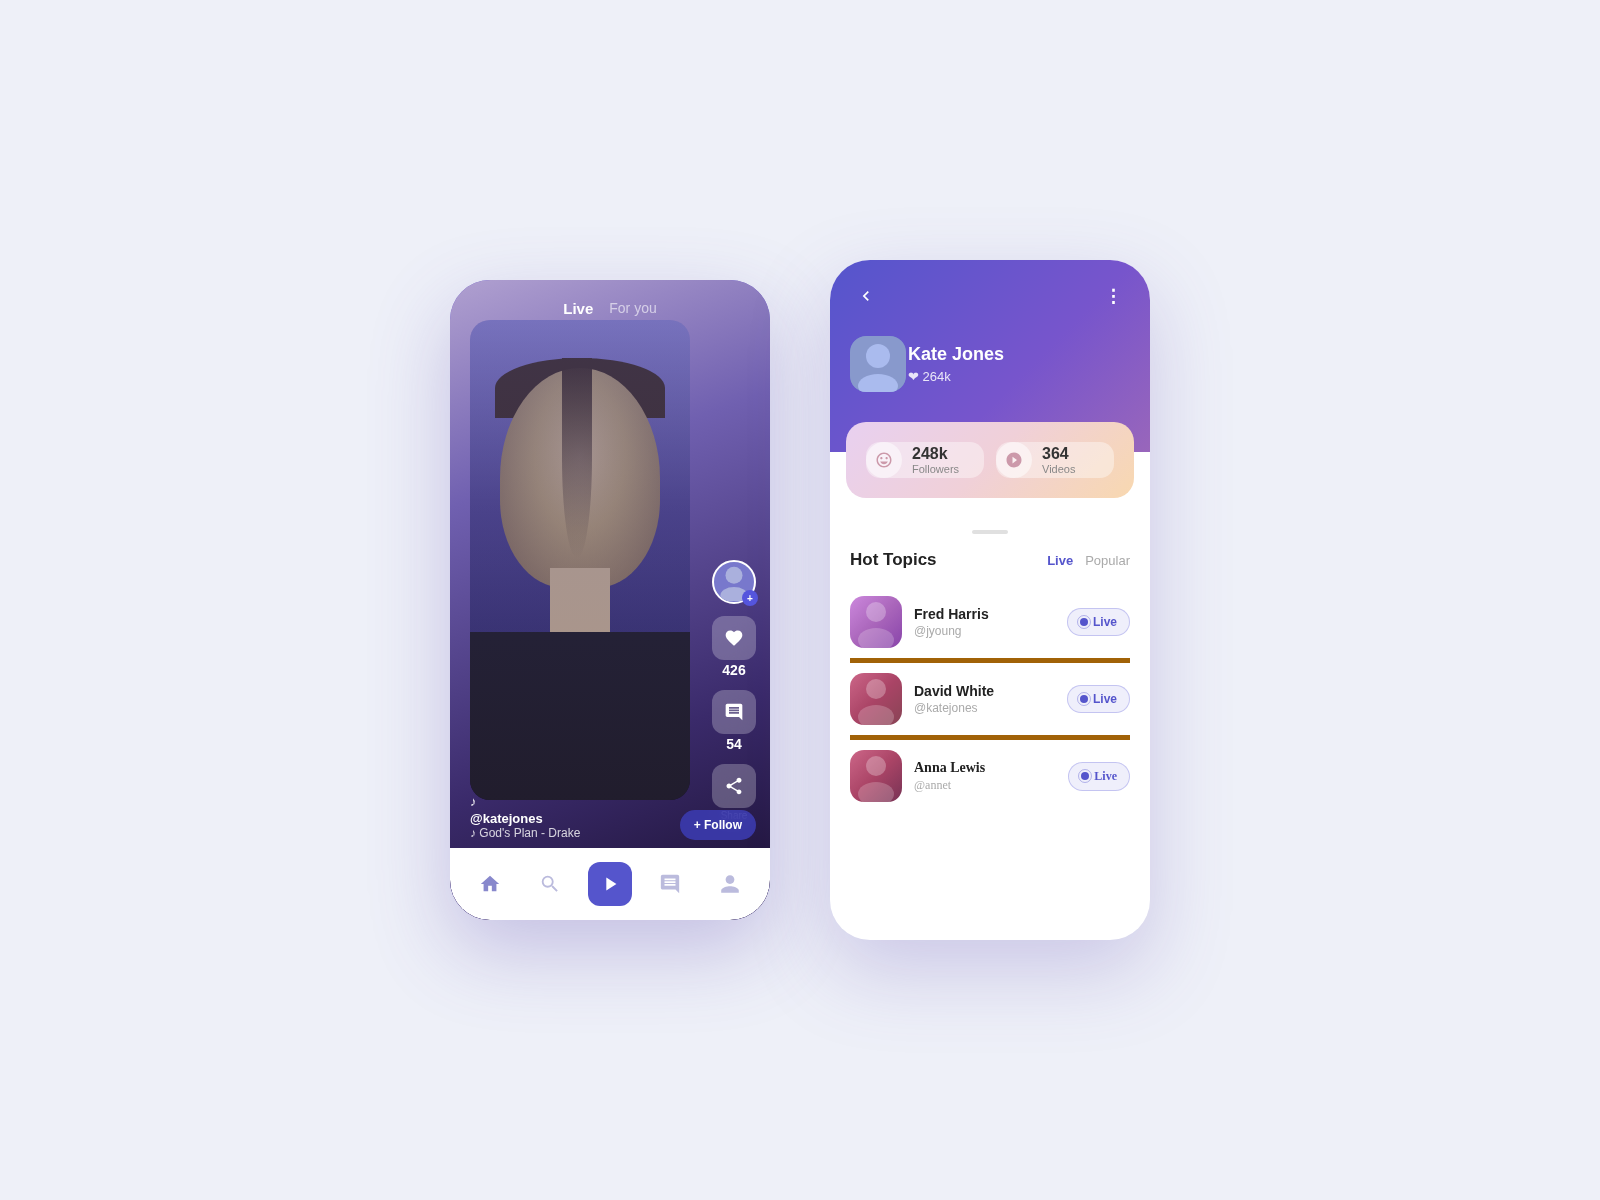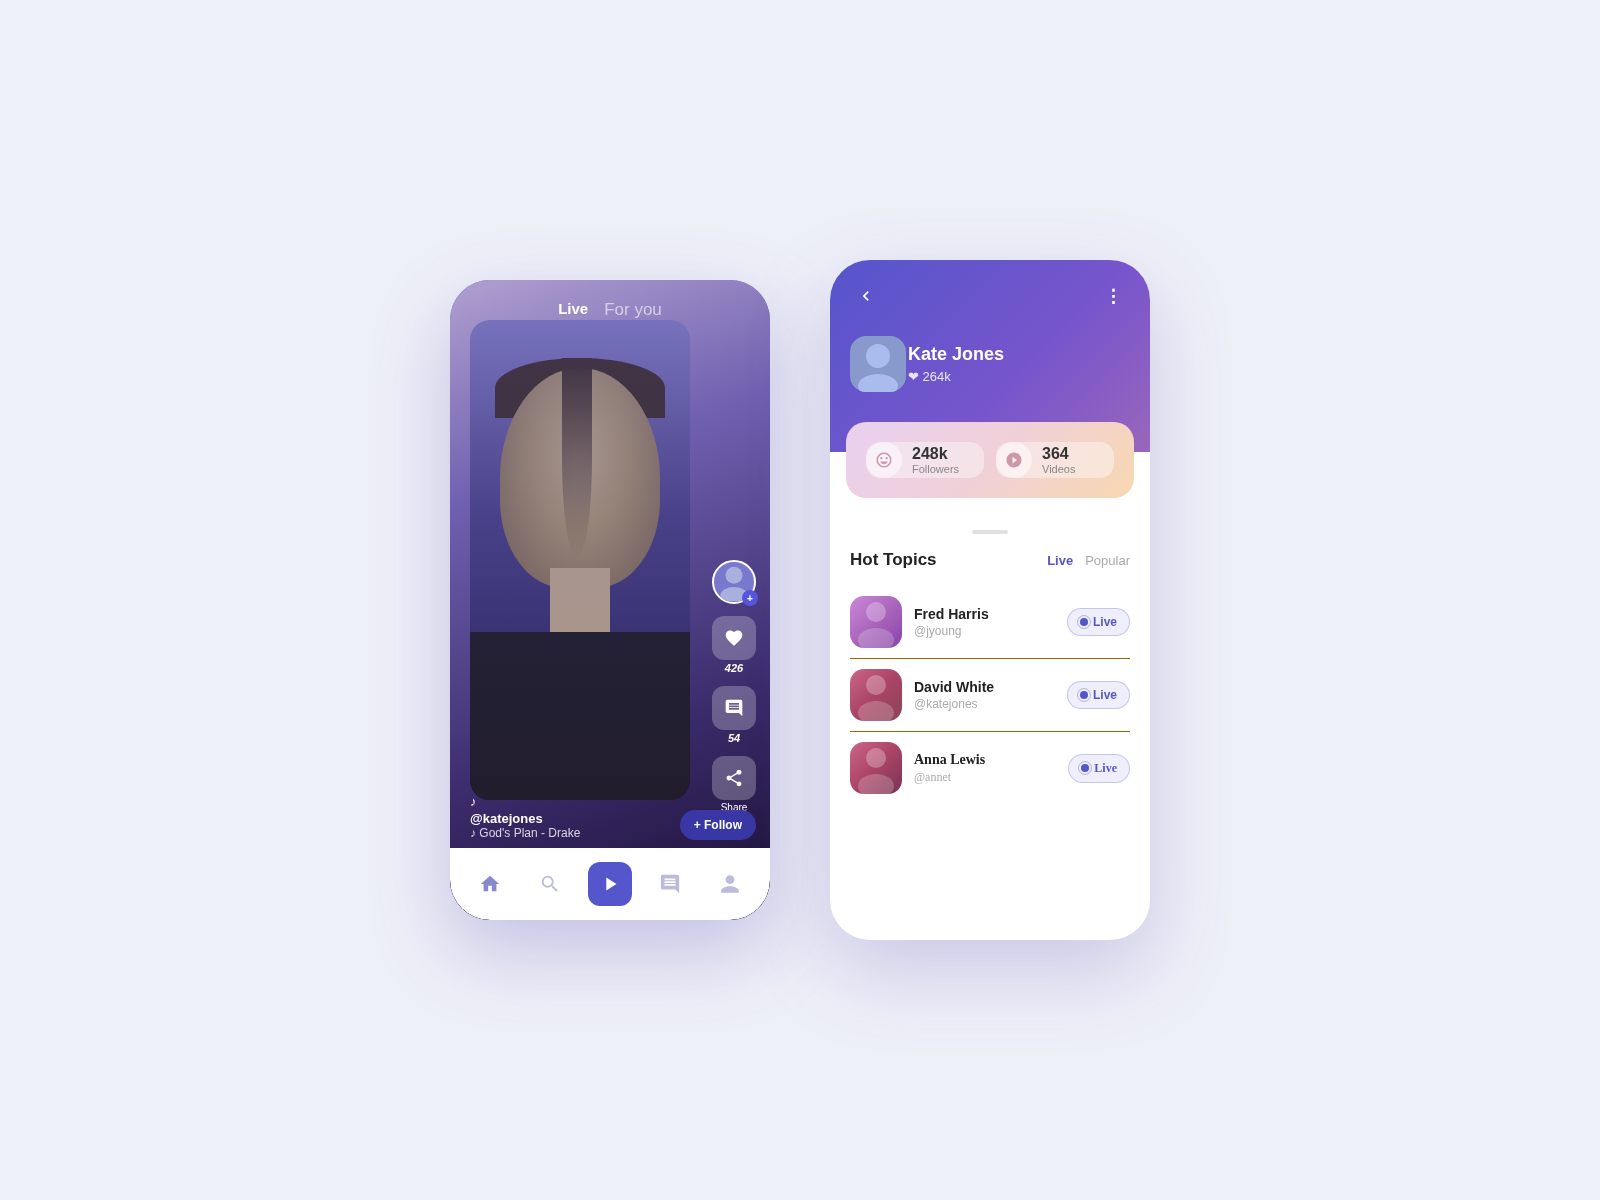--- a/index.html
+++ b/index.html
@@ -42,21 +42,21 @@
       gap: 16px;
       z-index: 10;
     }
     .live-tab-active {
       color: #fff;
       font-weight: 700;
       font-size: 15px;
     }
     .live-tab-inactive {
       color: rgba(255,255,255,0.6);
-      font-size: 17px;
+      font-size: 14px;
     }
     
     .portrait {
       position: absolute;
       top: 40px;
       left: 20px;
       right: 80px;
       bottom: 120px;
       border-radius: 20px;
       background: linear-gradient(180deg, #8878b8 0%, #4a3878 40%, #1a1040 100%);
@@ -163,24 +163,23 @@
       backdrop-filter: blur(10px);
       display: flex;
       align-items: center;
       justify-content: center;
       flex-direction: column;
       cursor: pointer;
     }
     .action-btn svg { width: 20px; height: 20px; fill: white; }
     .action-count {
       color: white;
-      font-size: 11px;
+      font-size: 14px;
       font-weight: 600;
       margin-top: 2px;
-      font-style: italic;
     }
     .action-label {
       color: white;
       font-size: 10px;
       margin-top: 2px;
     }
 
     
     .bottom-info {
       position: absolute;
@@ -390,21 +389,21 @@
       color: #aaa;
       font-size: 13px;
     }
 
     
     .topic-item {
       display: flex;
       align-items: center;
       gap: 12px;
       padding: 10px 0;
-      border-bottom: 1px solid #a16207;
+      border-bottom: 5px solid #a16207;
       cursor: pointer;
     }
     .topic-item:last-child { border-bottom: none; font-family: Liberation Serif, serif; }
     .topic-thumb {
       width: 52px; height: 52px;
       border-radius: 14px;
       overflow: hidden;
       flex-shrink: 0;
     }
     .topic-thumb-1 {

